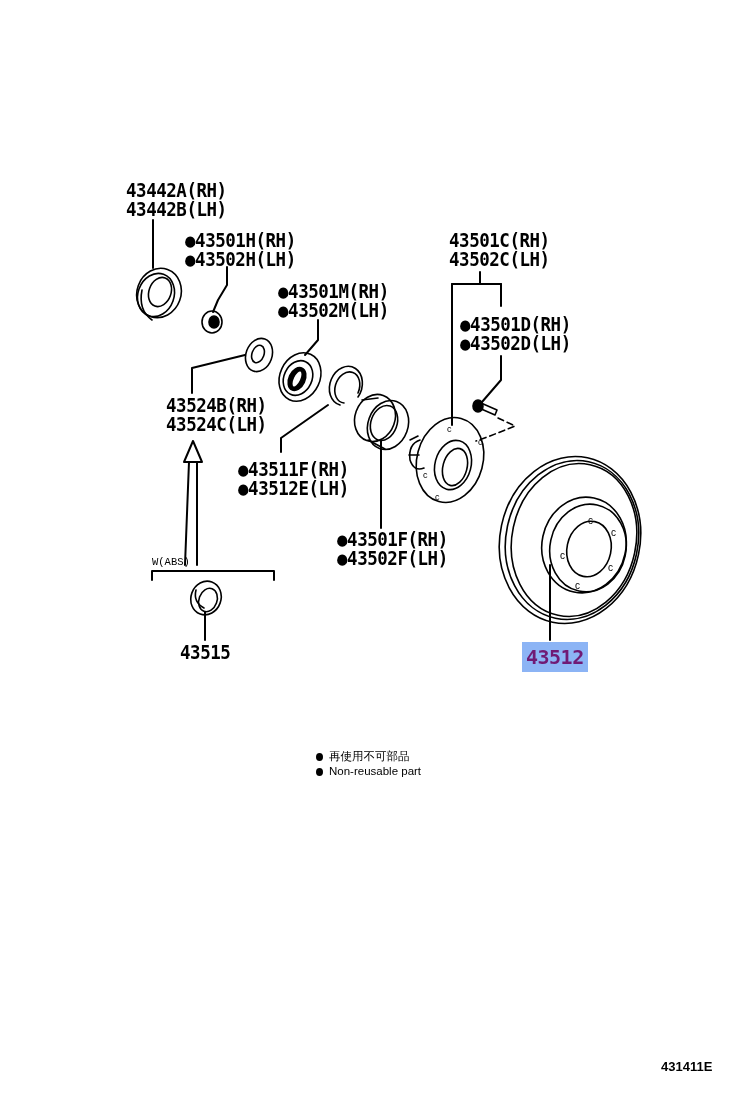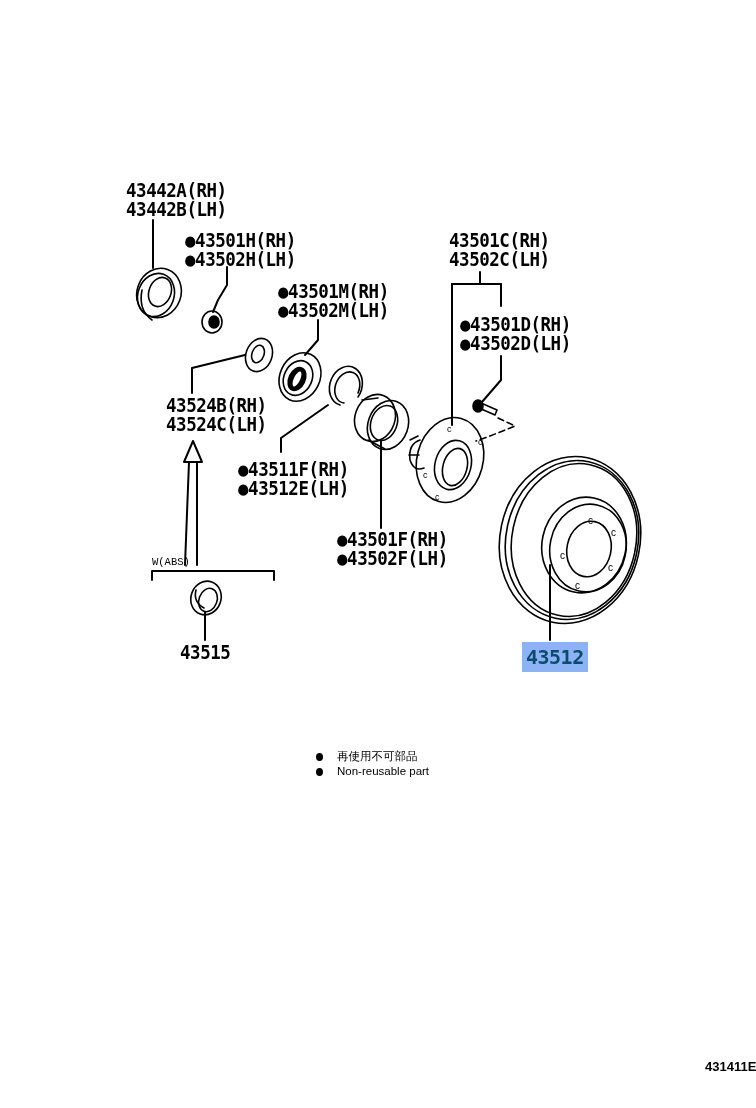--- a/index.html
+++ b/index.html
@@ -14,51 +14,50 @@
     color:#000;
     white-space:nowrap;
     letter-spacing:-0.5px;
     transform: scaleX(0.92);
     transform-origin: left top;
   }
   .lbl .line { display:block; }
   .hl {
     position:absolute;
     background:#8cb4f5;
-    color:#0c4a6e;
+    color:#701a75;
     font-family: "DejaVu Sans Mono", monospace;
     font-weight:bold;
     font-size:20px;
     line-height:30px;
     padding:0 4px;
     letter-spacing:-0.5px;
   }
   .legend {
     position:absolute;
     font-family: "Liberation Sans", sans-serif;
     font-size:11.5px;
     line-height:15px;
     color:#000;
     white-space:nowrap;
   }
-  .legend .row { display:flex; align-items:center; gap:14px; }
+  .legend .row { display:flex; align-items:center; gap:6px; }
   .dot { display:inline-block; width:7px; height:8px; border-radius:50%; background:#000; }
   .abs {
     position:absolute;
     font-family: "Liberation Sans", sans-serif;
     font-size:10.5px;
     color:#000;
   }
   .code {
     position:absolute;
     font-family: "Liberation Sans", sans-serif;
     font-weight:bold;
     font-size:13px;
     color:#000;
-    margin-left:44px;
   }
 </style>
 </head>
 <body>
 
 <svg id="canvas" width="756" height="1108" viewBox="0 0 756 1108" fill="none" stroke="#000" stroke-width="1.6" stroke-linecap="round" stroke-linejoin="round">
 
   <g stroke-width="2">
 
     <line x1="153" y1="220" x2="153" y2="268"></line>

